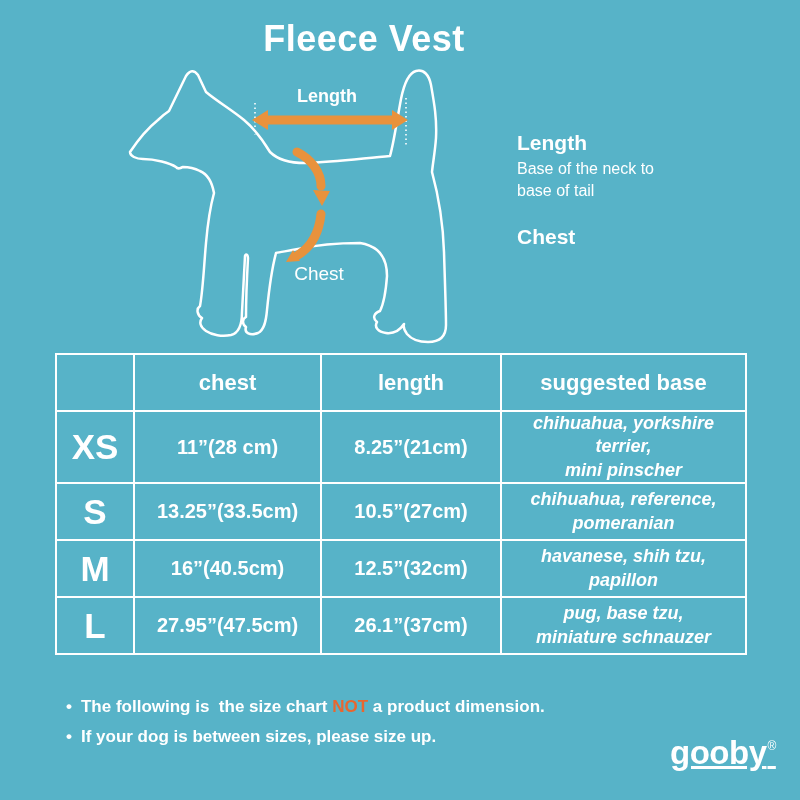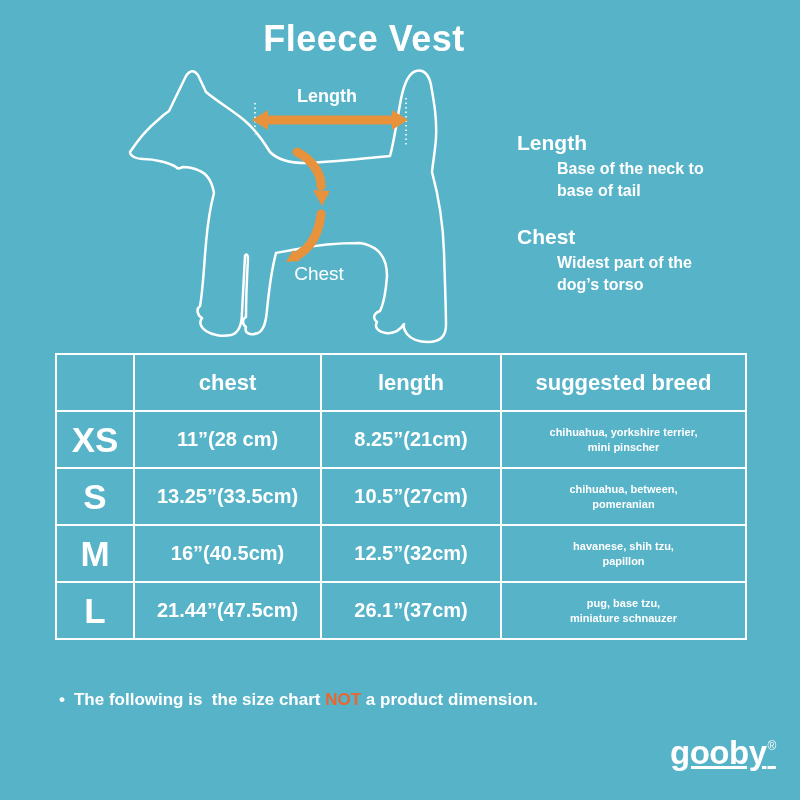--- a/index.html
+++ b/index.html
@@ -36,41 +36,41 @@
   .arrow-label{
     position:absolute;text-align:center;color:var(--white);
   }
   .arrow-label.length{left:277px;top:86px;width:100px;font-size:18px;font-weight:700;}
   .arrow-label.chest{left:279px;top:263px;width:80px;font-size:19px;font-weight:400;}
 
   
   .legend{position:absolute;left:517px;top:131px;width:190px;}
   .legend-block{margin-bottom:23px;}
   .legend-term{font-size:21px;font-weight:700;margin-bottom:3px;}
-  .legend-def{font-size:16px;font-weight:700;line-height:22px;white-space:pre-line;margin-left:40px;}
+  .legend-def{font-size:16px;font-weight:400;line-height:22px;white-space:pre-line;}
 
   
   table.size-table{
     position:absolute;left:55px;top:353px;width:690px;
     border-collapse:collapse;table-layout:fixed;
   }
   table.size-table th,table.size-table td{
     border:2.5px solid var(--white);
     height:55px;padding:0 4px;
     text-align:center;vertical-align:middle;
     color:var(--white);
   }
   table.size-table thead th{font-size:22px;font-weight:700;}
   th.size-label{font-size:35px;font-weight:700;}
   td.measurement-cell{font-size:20px;font-weight:700;}
-  td.breed-cell{font-size:11px;font-weight:700;line-height:1.3;white-space:pre-line;}
+  td.breed-cell{font-size:18px;font-weight:700;line-height:1.3;white-space:pre-line;font-style:italic;}
 
   
   ul.footnotes{
-    position:absolute;left:58px;top:688px;margin:1px;padding:0;
+    position:absolute;left:58px;top:688px;margin:8px;padding:0;
     list-style:none;
   }
   ul.footnotes li{
     font-size:17px;font-weight:700;line-height:21px;
     margin-bottom:9px;white-space:pre-wrap;
   }
   ul.footnotes .bullet{margin-right:9px;}
   ul.footnotes .emph{color:var(--emphasis_orange);}
 
   
@@ -158,73 +158,72 @@
   <div class="arrow-label chest">Chest</div>
 
   <div class="legend">
     <div class="legend-block">
       <div class="legend-term">Length</div>
       <div class="legend-def">Base of the neck to
 base of tail</div>
     </div>
     <div class="legend-block">
       <div class="legend-term">Chest</div>
-      <div class="legend-def">Widest part of the
-dog’s torso</div>
     </div>
   </div>
 
   <table class="size-table" id="size-table">
     <colgroup>
       <col style="width:78px">
         <col style="width:187px">
         <col style="width:180px">
         <col style="width:245px">
     </colgroup>
   <thead>
         <tr>
           <th></th>
           <th>chest</th>
           <th>length</th>
-          <th>suggested breed</th>
+          <th>suggested base</th>
         </tr>
       </thead>
       <tbody>
         <tr>
           <th class="size-label">XS</th>
           <td class="measurement-cell">11”(28 cm)</td>
           <td class="measurement-cell">8.25”(21cm)</td>
           <td class="breed-cell">chihuahua, yorkshire terrier,
 mini pinscher</td>
         </tr>
         <tr>
           <th class="size-label">S</th>
           <td class="measurement-cell">13.25”(33.5cm)</td>
           <td class="measurement-cell">10.5”(27cm)</td>
-          <td class="breed-cell">chihuahua, between,
+          <td class="breed-cell">chihuahua, reference,
 pomeranian</td>
         </tr>
         <tr>
           <th class="size-label">M</th>
           <td class="measurement-cell">16”(40.5cm)</td>
           <td class="measurement-cell">12.5”(32cm)</td>
           <td class="breed-cell">havanese, shih tzu,
 papillon</td>
         </tr>
         <tr>
           <th class="size-label">L</th>
-          <td class="measurement-cell">21.44”(47.5cm)</td>
+          <td class="measurement-cell">27.95”(47.5cm)</td>
           <td class="measurement-cell">26.1”(37cm)</td>
           <td class="breed-cell">pug, base tzu,
 miniature schnauzer</td>
         </tr>
       </tbody>
     </table>
 
   <ul class="footnotes" id="footnotes">
       <li><span class="bullet">•</span><span>The following is  the size chart </span><span class="emph">NOT</span><span> a product dimension.</span></li>
+      <li><span class="bullet">•</span><span>If your dog is between sizes, please size up.</span></li>
     </ul>
 
   <div class="brand">
     <span>gooby</span><sup>®</sup>
   </div>
 
 </div>
 
 </body></html>

